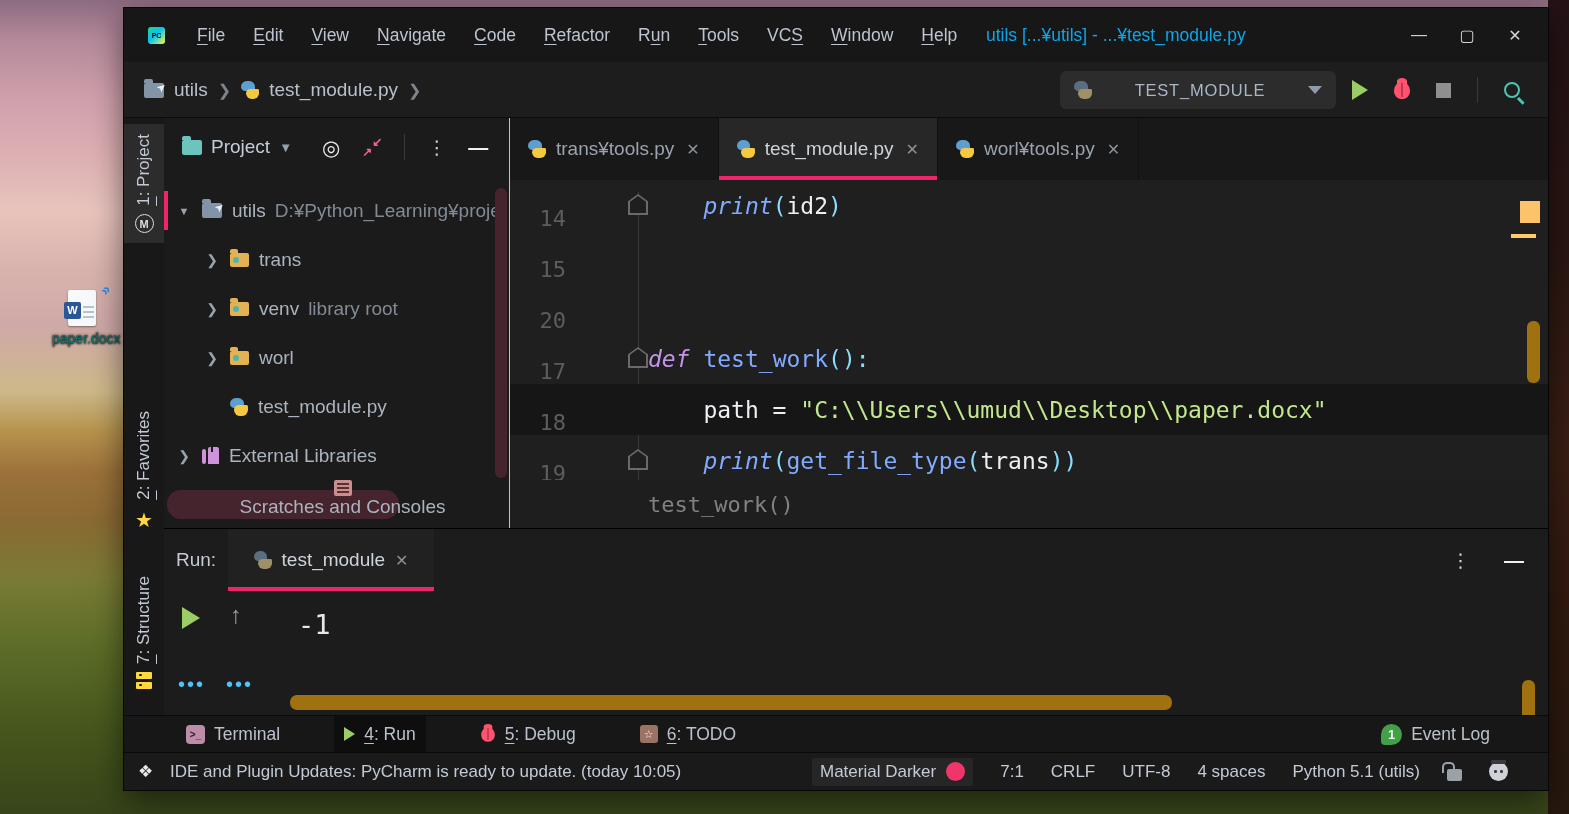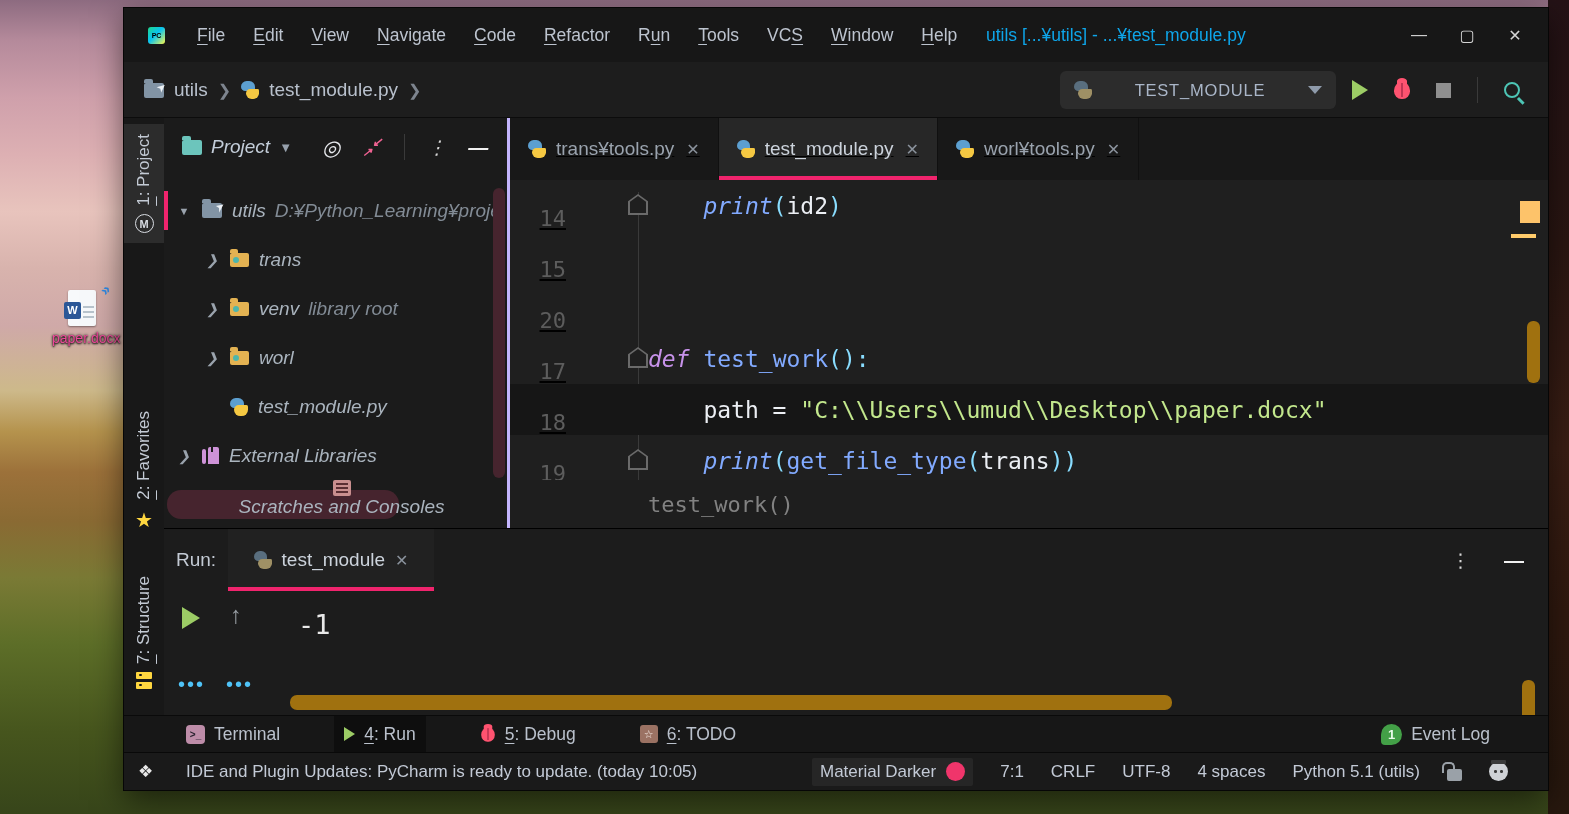--- a/index.html
+++ b/index.html
@@ -14,21 +14,21 @@
   .desktop-right-strip{ position:absolute; right:0; top:0; width:21px; height:100%;
     background:linear-gradient(180deg,#241216 0%,#2a1612 30%,#3a1e14 55%,#30190f 75%,#27180e 100%); }
 
   
   .desk-icon{ position:absolute; left:52px; top:286px; width:64px; text-align:center; }
   .docx-art{ position:relative; width:40px; height:42px; margin:0 auto; }
   .docx-page{ position:absolute; left:4px; top:4px; width:28px; height:36px; background:#f7f9fb; border-radius:2px; box-shadow:0 1px 2px rgba(0,0,0,.4); }
   .docx-w{ position:absolute; left:0; top:16px; width:17px; height:17px; background:#2b5797; color:#fff; font-weight:bold; font-size:11px; line-height:17px; border-radius:2px; }
   .docx-line{ position:absolute; left:19px; width:11px; height:2px; background:#b9c4cd; }
   .docx-arrows{ position:absolute; right:-2px; top:-4px; color:#2e8ae6; font-size:15px; font-weight:bold; transform:rotate(-45deg); letter-spacing:-3px; }
-  .desk-label{ margin-top:2px; color:#ec4899; font-size:14px; text-shadow:0 1px 2px #000,0 0 3px #000; }
+  .desk-label{ margin-top:2px; color:#0f766e; font-size:14px; text-shadow:0 1px 2px #000,0 0 3px #000; }
 
   
   .window{ position:absolute; left:124px; top:8px; width:1424px; height:782px; background:#1d1d1d; outline:1px solid #060606; box-shadow:0 10px 30px rgba(0,0,0,.55); }
 
   
   .titlebar{ position:relative; height:54px; background:#171717; }
   .pc-logo{ position:absolute; left:24px; top:19px; width:17px; height:17px; border-radius:3px;
     background:linear-gradient(135deg,#21d789 0%,#07c3f2 45%,#fcf84a 100%); color:#000; font-size:7px; font-weight:bold; line-height:17px; text-align:center; }
   .menubar{ position:absolute; left:62px; top:0; height:54px; display:flex; align-items:center; gap:6px; }
   .menu-item{ color:#bdc4cf; font-size:17.5px; padding:6px 11px; cursor:default; }
@@ -62,21 +62,21 @@
   .stripe-item{ position:absolute; left:0; width:40px; display:flex; flex-direction:column; align-items:center; padding:10px 0; gap:8px; }
   .stripe-item.active{ background:#2c2c2c; }
   .vtext{ writing-mode:vertical-rl; transform:rotate(180deg); color:#c3cad4; font-size:17px; white-space:nowrap; }
   .m-circle{ width:19px; height:19px; border:1.5px solid #d8dce2; border-radius:50%; color:#d8dce2; font-size:11px; font-weight:bold; line-height:19px; text-align:center; }
   .star-ico{ color:var(--star_yellow); font-size:20px; }
   .structure-ico{ display:flex; flex-direction:column; gap:3px; }
   .structure-ico i{ display:block; width:16px; height:7px; background:var(--star_yellow); border-radius:1px; position:relative; }
   .structure-ico i::before{ content:""; position:absolute; left:3px; top:2px; width:2.5px; height:2.5px; background:#181818; border-radius:50%; }
 
   
-  .project{ position:relative; width:346px; background:#1b1b1b; flex:none; border-right:3px solid #c4b5fd; overflow:hidden;font-style:italic; }
+  .project{ position:relative; width:346px; background:#1b1b1b; flex:none; border-right:1px solid #c4b5fd; overflow:hidden; }
   .proj-header{ position:relative; height:58px; display:flex; align-items:center; padding-left:18px; gap:9px; }
   .folder-teal{ width:20px; height:15px; background:#6cc5bc; border-radius:2px; position:relative; }
   .folder-teal::before{ content:""; position:absolute; left:0; top:-4px; width:9px; height:4px; background:#6cc5bc; border-radius:2px 2px 0 0; }
   .proj-title{ color:#c3cdd9; font-size:19px; }
   .chev{ color:#97a1ad; font-size:13px; }
   .proj-tools{ position:absolute; left:158px; top:0; height:58px; display:flex; align-items:center; gap:22px; }
   .target-ico{ color:#e8eaee; font-size:21px; line-height:1; }
   .collapse-ico{ position:relative; width:20px; height:20px; color:#f06292; }
   .collapse-ico span{ position:absolute; font-size:12px; font-weight:bold; }
   .collapse-ico .a1{ left:0; bottom:-2px; }
@@ -105,21 +105,21 @@
   .lib-ico .b2::after{ content:""; position:absolute; left:3px; top:0; width:2px; height:5px; background:#1b1b1b; }
   .scratch-ico{ position:relative; width:18px; height:16px; background:#c98f8f; border-radius:2px; flex:none; }
   .scratch-ico::before{ content:""; position:absolute; left:3px; top:3px; right:3px; height:2px; background:#5a2e33; box-shadow:0 4px 0 #5a2e33, 0 8px 0 #5a2e33; }
 
   .py-ico{ position:relative; width:18px; height:18px; flex:none; }
   .py-ico .pt{ position:absolute; left:0; top:0; width:76%; height:56%; background:#5c9fd0; border-radius:8px 8px 2px 6px; }
   .py-ico .pb{ position:absolute; right:0; bottom:0; width:76%; height:56%; background:#f5c842; border-radius:6px 2px 8px 8px; }
   .py-ico.dim{ filter:saturate(.45) brightness(.72); }
 
   
-  .editor{ position:relative; flex:1; background:#1f1f1f; overflow:hidden;text-decoration:underline; }
+  .editor{ position:relative; flex:1; background:#1f1f1f; overflow:hidden; }
   .tabs{ position:relative; height:62px; background:#181818; display:flex; }
   .tab{ position:relative; height:62px; display:flex; align-items:center; gap:10px; padding:0 18px; color:#9aa3ae; font-size:19px; border-right:1px solid #101010; }
   .tab.active{ background:#272727; color:#ccd3dc; }
   .tab.active::after{ content:""; position:absolute; left:0; right:0; bottom:0; height:4px; background:var(--accent); }
   .tab .close-x{ color:#8a929c; font-size:16px; margin-left:2px; }
 
   .code{ position:relative; height:348px; }
   .fold-line{ position:absolute; left:128px; top:12px; width:1px; height:295px; background:#3a3a3a; }
   .code-line{ position:relative; height:51px; display:flex; align-items:flex-end; }
   .code-line.current{ background:#161616; }
@@ -165,21 +165,21 @@
   .pyc-ico{ color:#ffd54f; font-size:16px; font-weight:bold; font-style:italic; }
   .run-tri{ width:0; height:0; border-top:7px solid transparent; border-bottom:7px solid transparent; border-left:11px solid var(--play_green); }
   .bug-sm{ transform:scale(.85); }
   .todo-ico{ width:18px; height:18px; background:#9b7263; border-radius:3px; color:#f0e4de; font-size:11px; line-height:18px; text-align:center; }
   .eventlog{ position:absolute; right:58px; top:0; height:37px; display:flex; align-items:center; gap:9px; color:#bac1cc; font-size:17.5px; }
   .ev-badge{ position:relative; width:21px; height:21px; background:var(--event_green); border-radius:50% 50% 50% 4px; color:#eafbea; font-size:13px; font-weight:bold; line-height:21px; text-align:center; }
 
   
   .statusbar{ position:relative; height:38px; background:#1a1a1a; border-top:1px solid #090909; display:flex; align-items:center; color:#c3cad6; font-size:17px; }
   .sb-toggle{ position:absolute; left:14px; color:#e8e8e8; font-size:17px; }
-  .sb-msg{ position:absolute; left:62px; white-space:nowrap; }
+  .sb-msg{ position:absolute; left:46px; white-space:nowrap; }
   .sb-right{ position:absolute; left:688px; right:20px; display:flex; align-items:center; gap:27px; white-space:nowrap; }
   .sb-theme{ display:flex; align-items:center; gap:10px; background:#262626; padding:4px 8px; border-radius:2px; }
   .pink-dot{ width:19px; height:19px; border-radius:50%; background:#f0356b; }
   .lock-ico{ position:relative; width:15px; height:12px; background:#9aa1a8; border-radius:2px; margin-top:6px; }
   .lock-ico::before{ content:""; position:absolute; left:-5px; top:-7px; width:9px; height:9px; border:2.5px solid #9aa1a8; border-bottom:none; border-radius:5px 5px 0 0; }
   .hector{ position:relative; width:19px; height:19px; background:#cfd2d6; border-radius:50%; }
   .hector::before{ content:""; position:absolute; left:2px; top:-2px; width:15px; height:4px; background:#3a3a3a; border-radius:1px; }
   .hector::after{ content:""; position:absolute; left:5px; top:8px; width:2.5px; height:2.5px; background:#3a3a3a; border-radius:50%; box-shadow:6px 0 0 #3a3a3a; }
 </style>
 </head>

